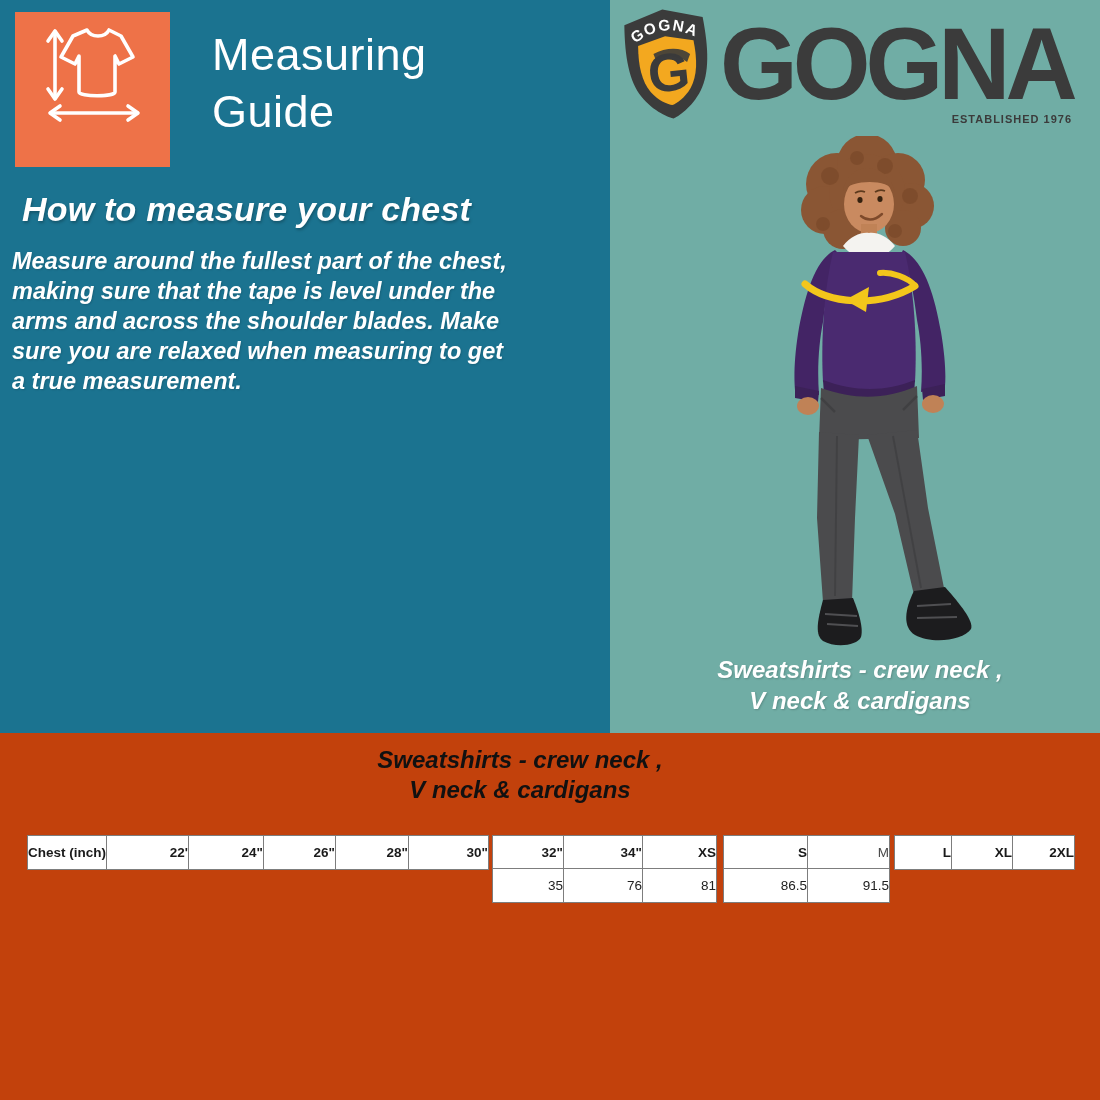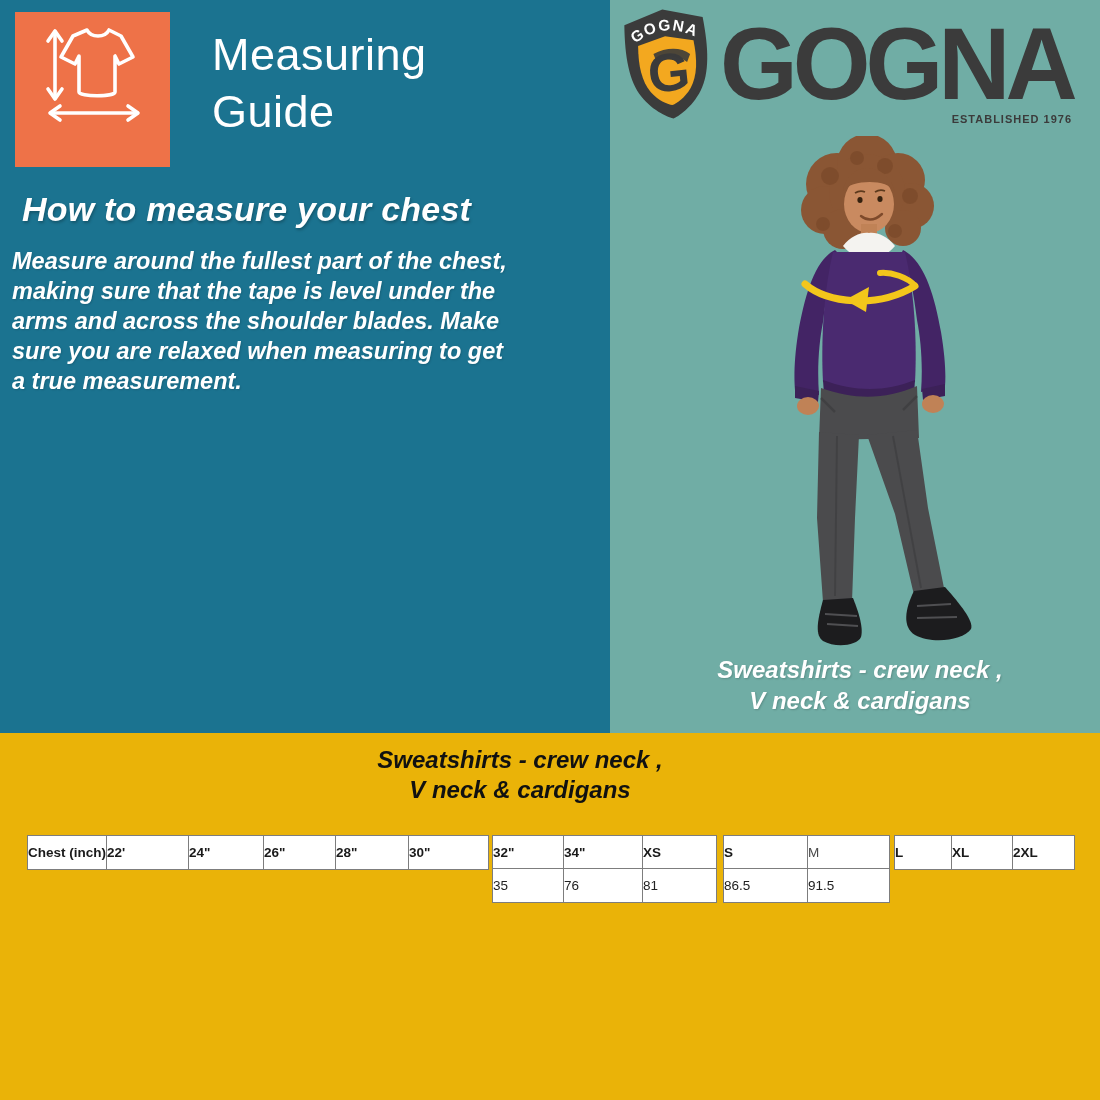--- a/index.html
+++ b/index.html
@@ -1,18 +1,18 @@
 <!DOCTYPE html>
 <html><head>
 <meta charset="utf-8">
 <style>
   html,body { margin:0; padding:0; background:#ffffff; }
   .canvas {
     position:relative; width:1100px; height:1100px; overflow:hidden;
-    background:#eab308; font-family:"Liberation Sans", sans-serif;
+    background:#c2410c; font-family:"Liberation Sans", sans-serif;
   }
 
   
   .left-panel {
     position:absolute; left:0; top:0; width:610px; height:733px;
     background:#1b7390;
   }
   .icon-box {
     position:absolute; left:15px; top:12px; width:155px; height:155px;
     background:#ee7248;
@@ -64,21 +64,21 @@
     color:#111111; font-size:24px; font-weight:700; font-style:italic;
     line-height:30px;
   }
   .table-strip {
     position:absolute; left:27px; top:835px; display:flex; align-items:flex-start;
   }
   .table-strip table {
     border-collapse:collapse; table-layout:fixed; background:#ffffff;
   }
   .table-strip td {
-    border:1px solid #7d7d7d; text-align:left; vertical-align:middle;
+    border:1px solid #7d7d7d; text-align:right; vertical-align:middle;
     font-size:13.5px; color:#222222; padding:0; height:32px;
     overflow:hidden; white-space:nowrap;
   }
   .table-strip tr:first-child td { height:32px; }
   .table-strip tr:last-child td { height:33px; }
   td.hdr { font-weight:700; color:#1a1a1a; }
   td.hdr-light { font-weight:400; color:#4a4a4a; }
   .gap3 { width:3px; flex:0 0 3px; }
   .gap6 { width:6px; flex:0 0 6px; }
   .gap4 { width:4px; flex:0 0 4px; }

